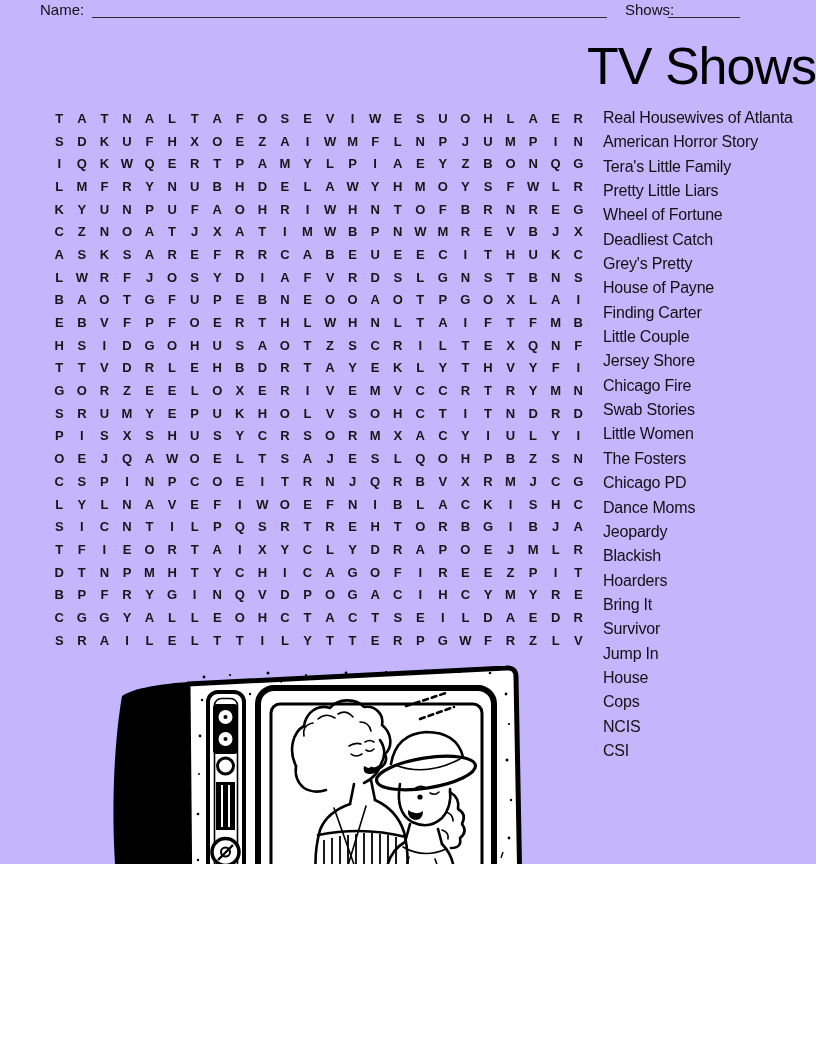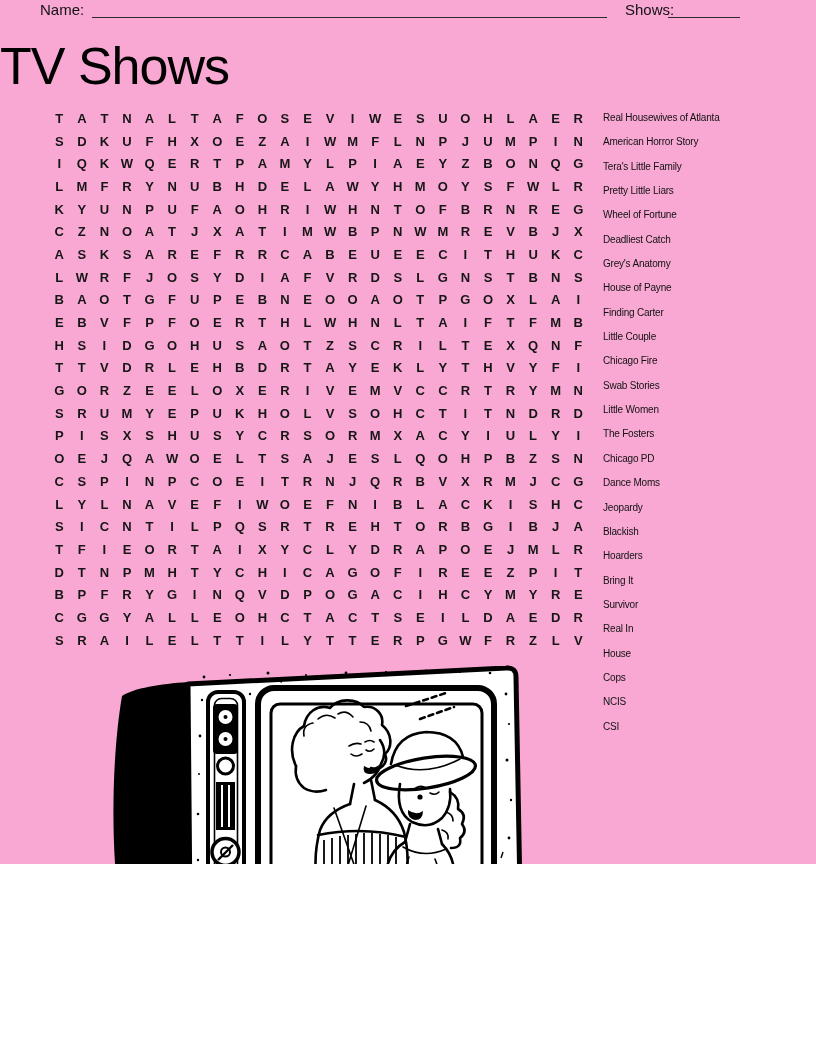--- a/index.html
+++ b/index.html
@@ -1,52 +1,52 @@
 <!DOCTYPE html>
 <html><head>
 <meta charset="utf-8">
 <style>
   html,body{margin:0;padding:0;background:#fff;}
   .page{
     position:relative;
     width:816px;height:864px;
-    background:#f9a8d4;
+    background:#c4b5fd;
     font-family:"Liberation Sans", sans-serif;
     color:#000;
     overflow:hidden;
   }
   
   .hdr-label{position:absolute;top:1px;font-size:15px;color:#111;}
   .name-label{left:40px;}
   .date-label{left:625px;}
   .hdr-line{position:absolute;top:17px;border-bottom:1.6px solid #2a2a2a;height:0;}
   .name-line{left:92px;width:515px;}
   .date-line{left:668px;width:72px;}
   
   .title{
     position:absolute;top:36px;left:0;width:816px;
-    text-align:left;font-size:52px;font-weight:400;
+    text-align:right;font-size:52px;font-weight:400;
     letter-spacing:-1px;color:#000;
   }
   
   .grid{
     position:absolute;left:48px;top:107px;
     display:grid;
     grid-template-columns:repeat(24,22.57px);
     grid-auto-rows:22.7px;
   }
   .cell{
     display:flex;align-items:center;justify-content:center;
     font-size:13px;font-weight:700;color:#161616;
   }
   
   .wordlist{position:absolute;left:603px;top:106px;width:205px;}
   .word{
     height:24.35px;line-height:24.35px;
-    font-size:10px;letter-spacing:-0.2px;color:#111;
+    font-size:16px;letter-spacing:-0.2px;color:#111;
     white-space:nowrap;
   }
   
   .tv{position:absolute;left:108px;top:662px;width:418px;height:298px;}
   .tv svg{display:block;width:100%;height:100%;}
   .ln{fill:none;stroke:#000;stroke-width:2.6;stroke-linecap:round;stroke-linejoin:round;}
   .thin{fill:none;stroke:#000;stroke-width:1.6;stroke-linecap:round;}
 </style>
 </head>
 <body>
@@ -639,36 +639,37 @@
       <span class="cell">V</span>
     </div>
 
   <div class="wordlist">
       <div class="word">Real Housewives of Atlanta</div>
       <div class="word">American Horror Story</div>
       <div class="word">Tera's Little Family</div>
       <div class="word">Pretty Little Liars</div>
       <div class="word">Wheel of Fortune</div>
       <div class="word">Deadliest Catch</div>
-      <div class="word">Grey's Anatomy</div>
+      <div class="word">Grey's Pretty</div>
       <div class="word">House of Payne</div>
       <div class="word">Finding Carter</div>
       <div class="word">Little Couple</div>
+      <div class="word">Jersey Shore</div>
       <div class="word">Chicago Fire</div>
       <div class="word">Swab Stories</div>
       <div class="word">Little Women</div>
       <div class="word">The Fosters</div>
       <div class="word">Chicago PD</div>
       <div class="word">Dance Moms</div>
       <div class="word">Jeopardy</div>
       <div class="word">Blackish</div>
       <div class="word">Hoarders</div>
       <div class="word">Bring It</div>
       <div class="word">Survivor</div>
-      <div class="word">Real In</div>
+      <div class="word">Jump In</div>
       <div class="word">House</div>
       <div class="word">Cops</div>
       <div class="word">NCIS</div>
       <div class="word">CSI</div>
     </div>
 
   <div class="tv">
     <svg viewBox="0 0 418 298" xmlns="http://www.w3.org/2000/svg">
 
       <path d="M14,34 C4,92 2,182 12,252 L82,266 L80,20 C52,22 26,26 14,34 Z" fill="#000"></path>

